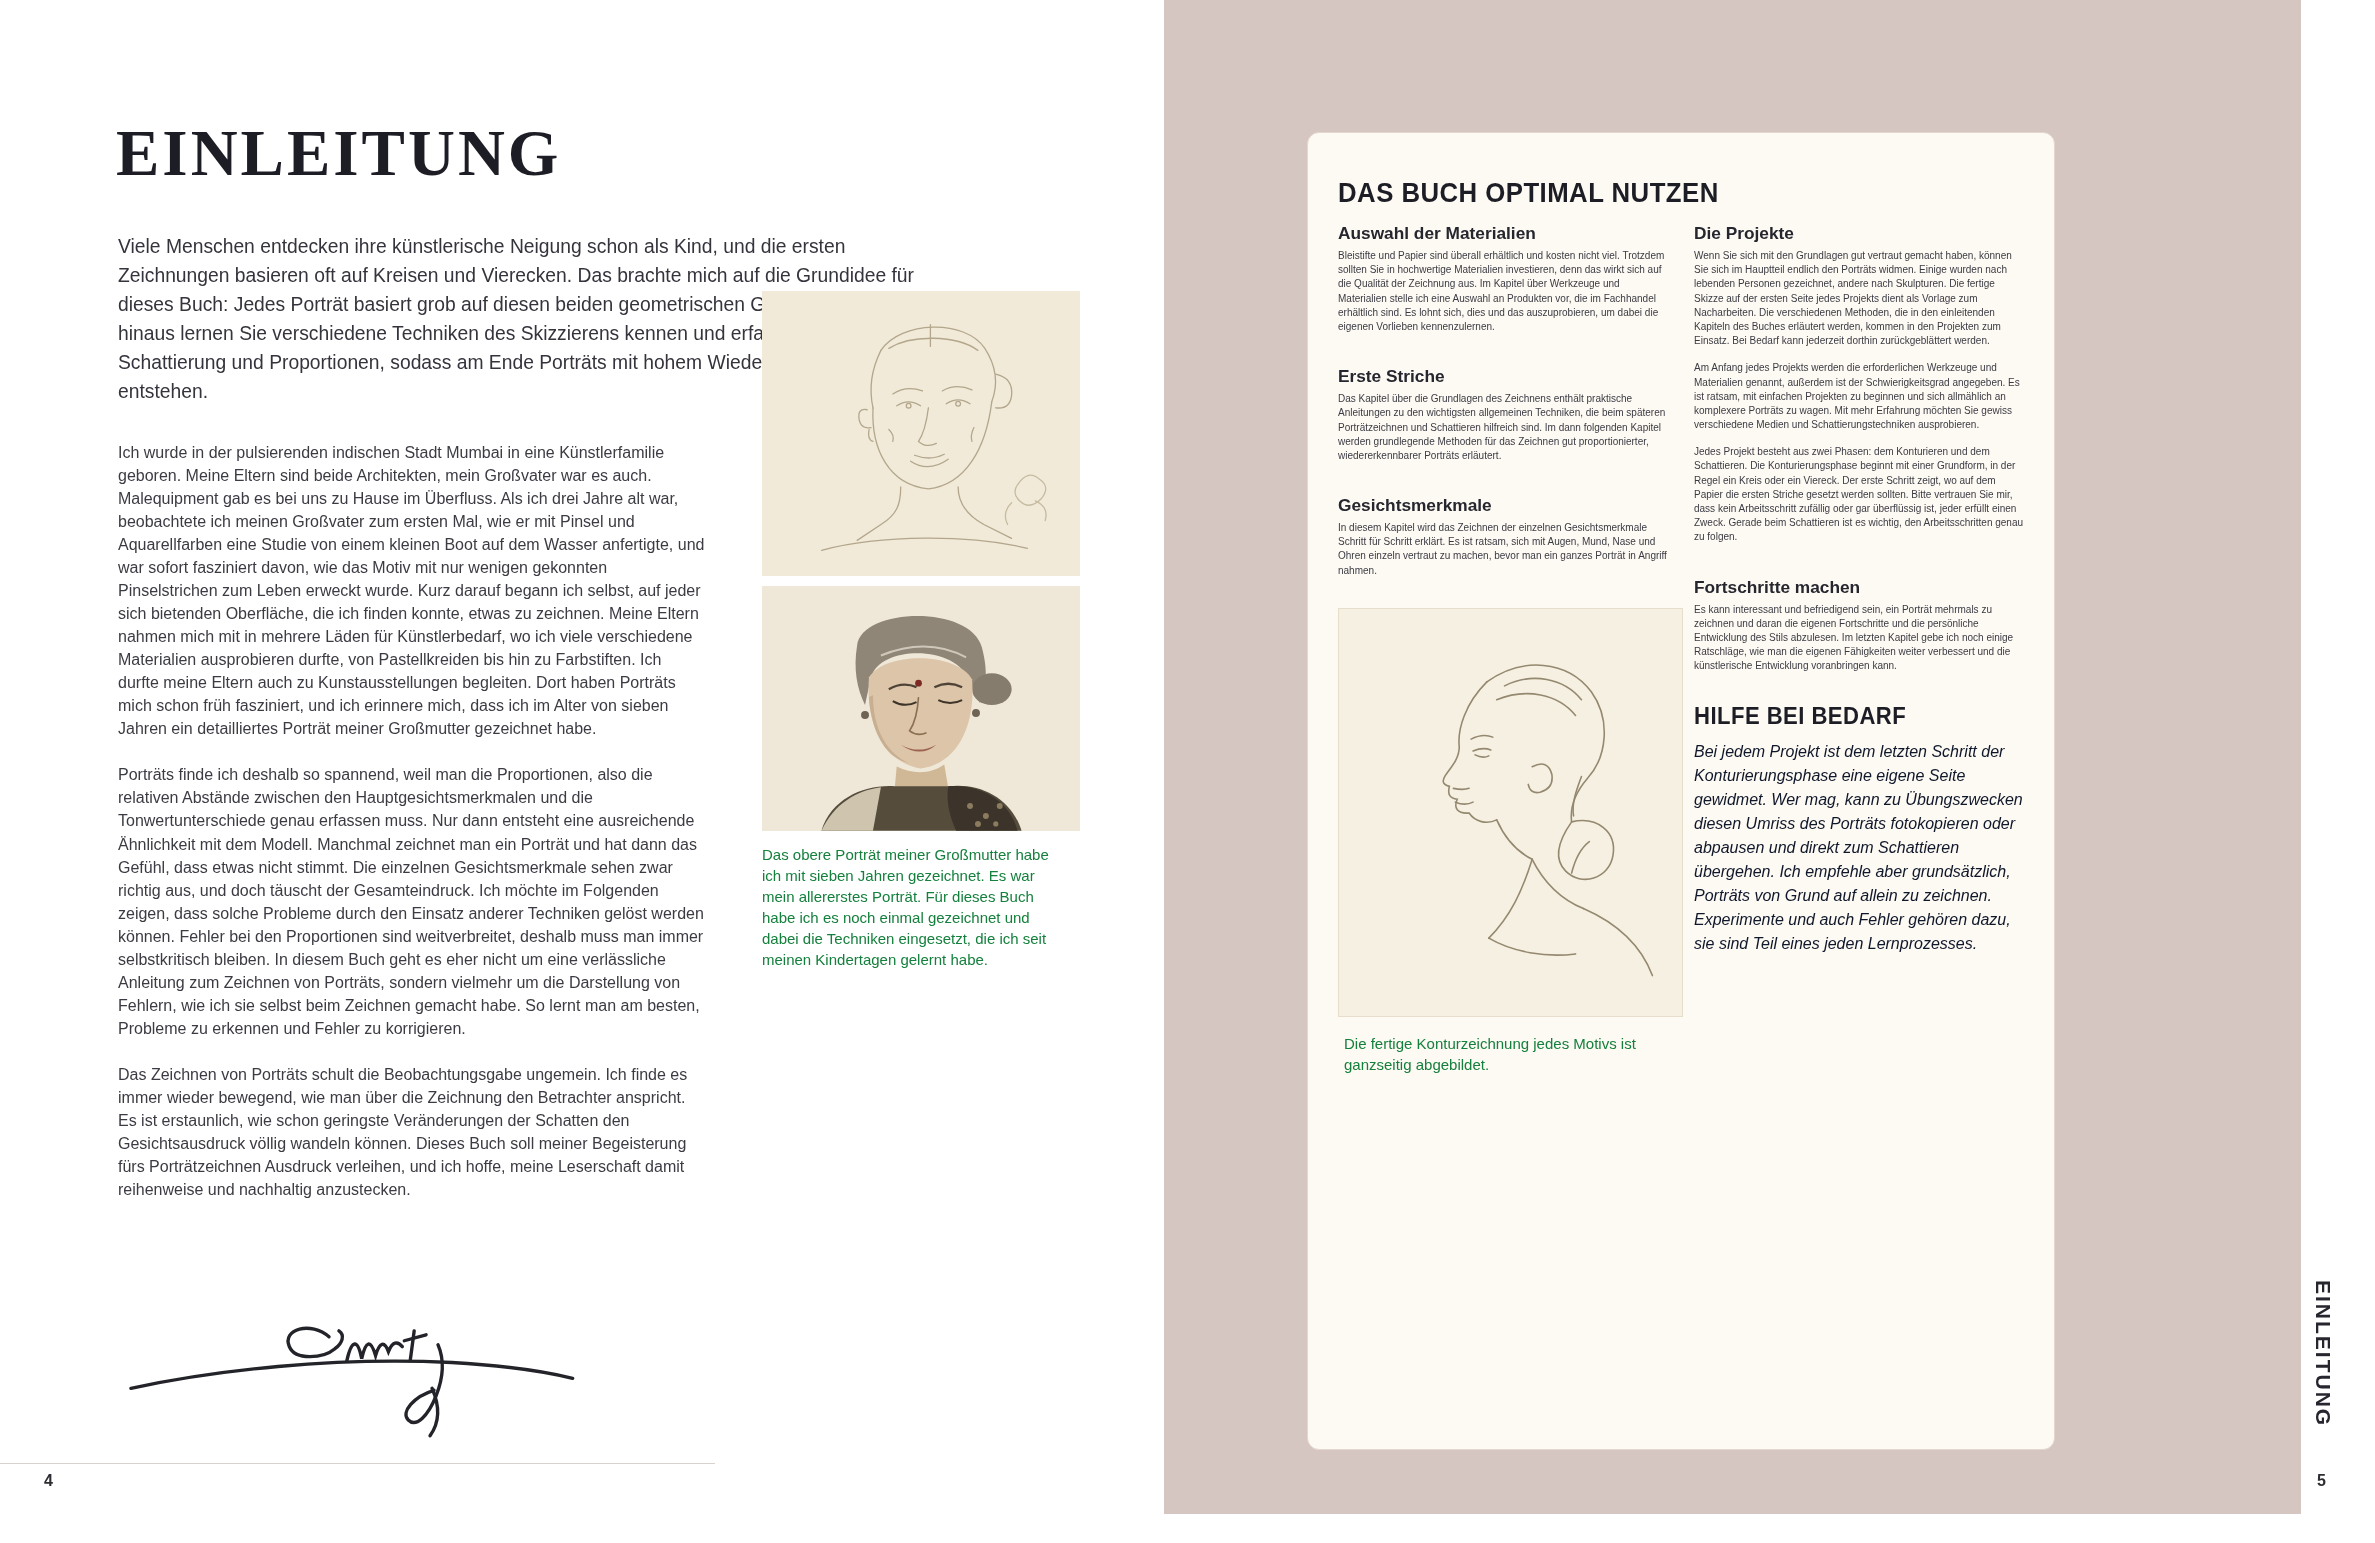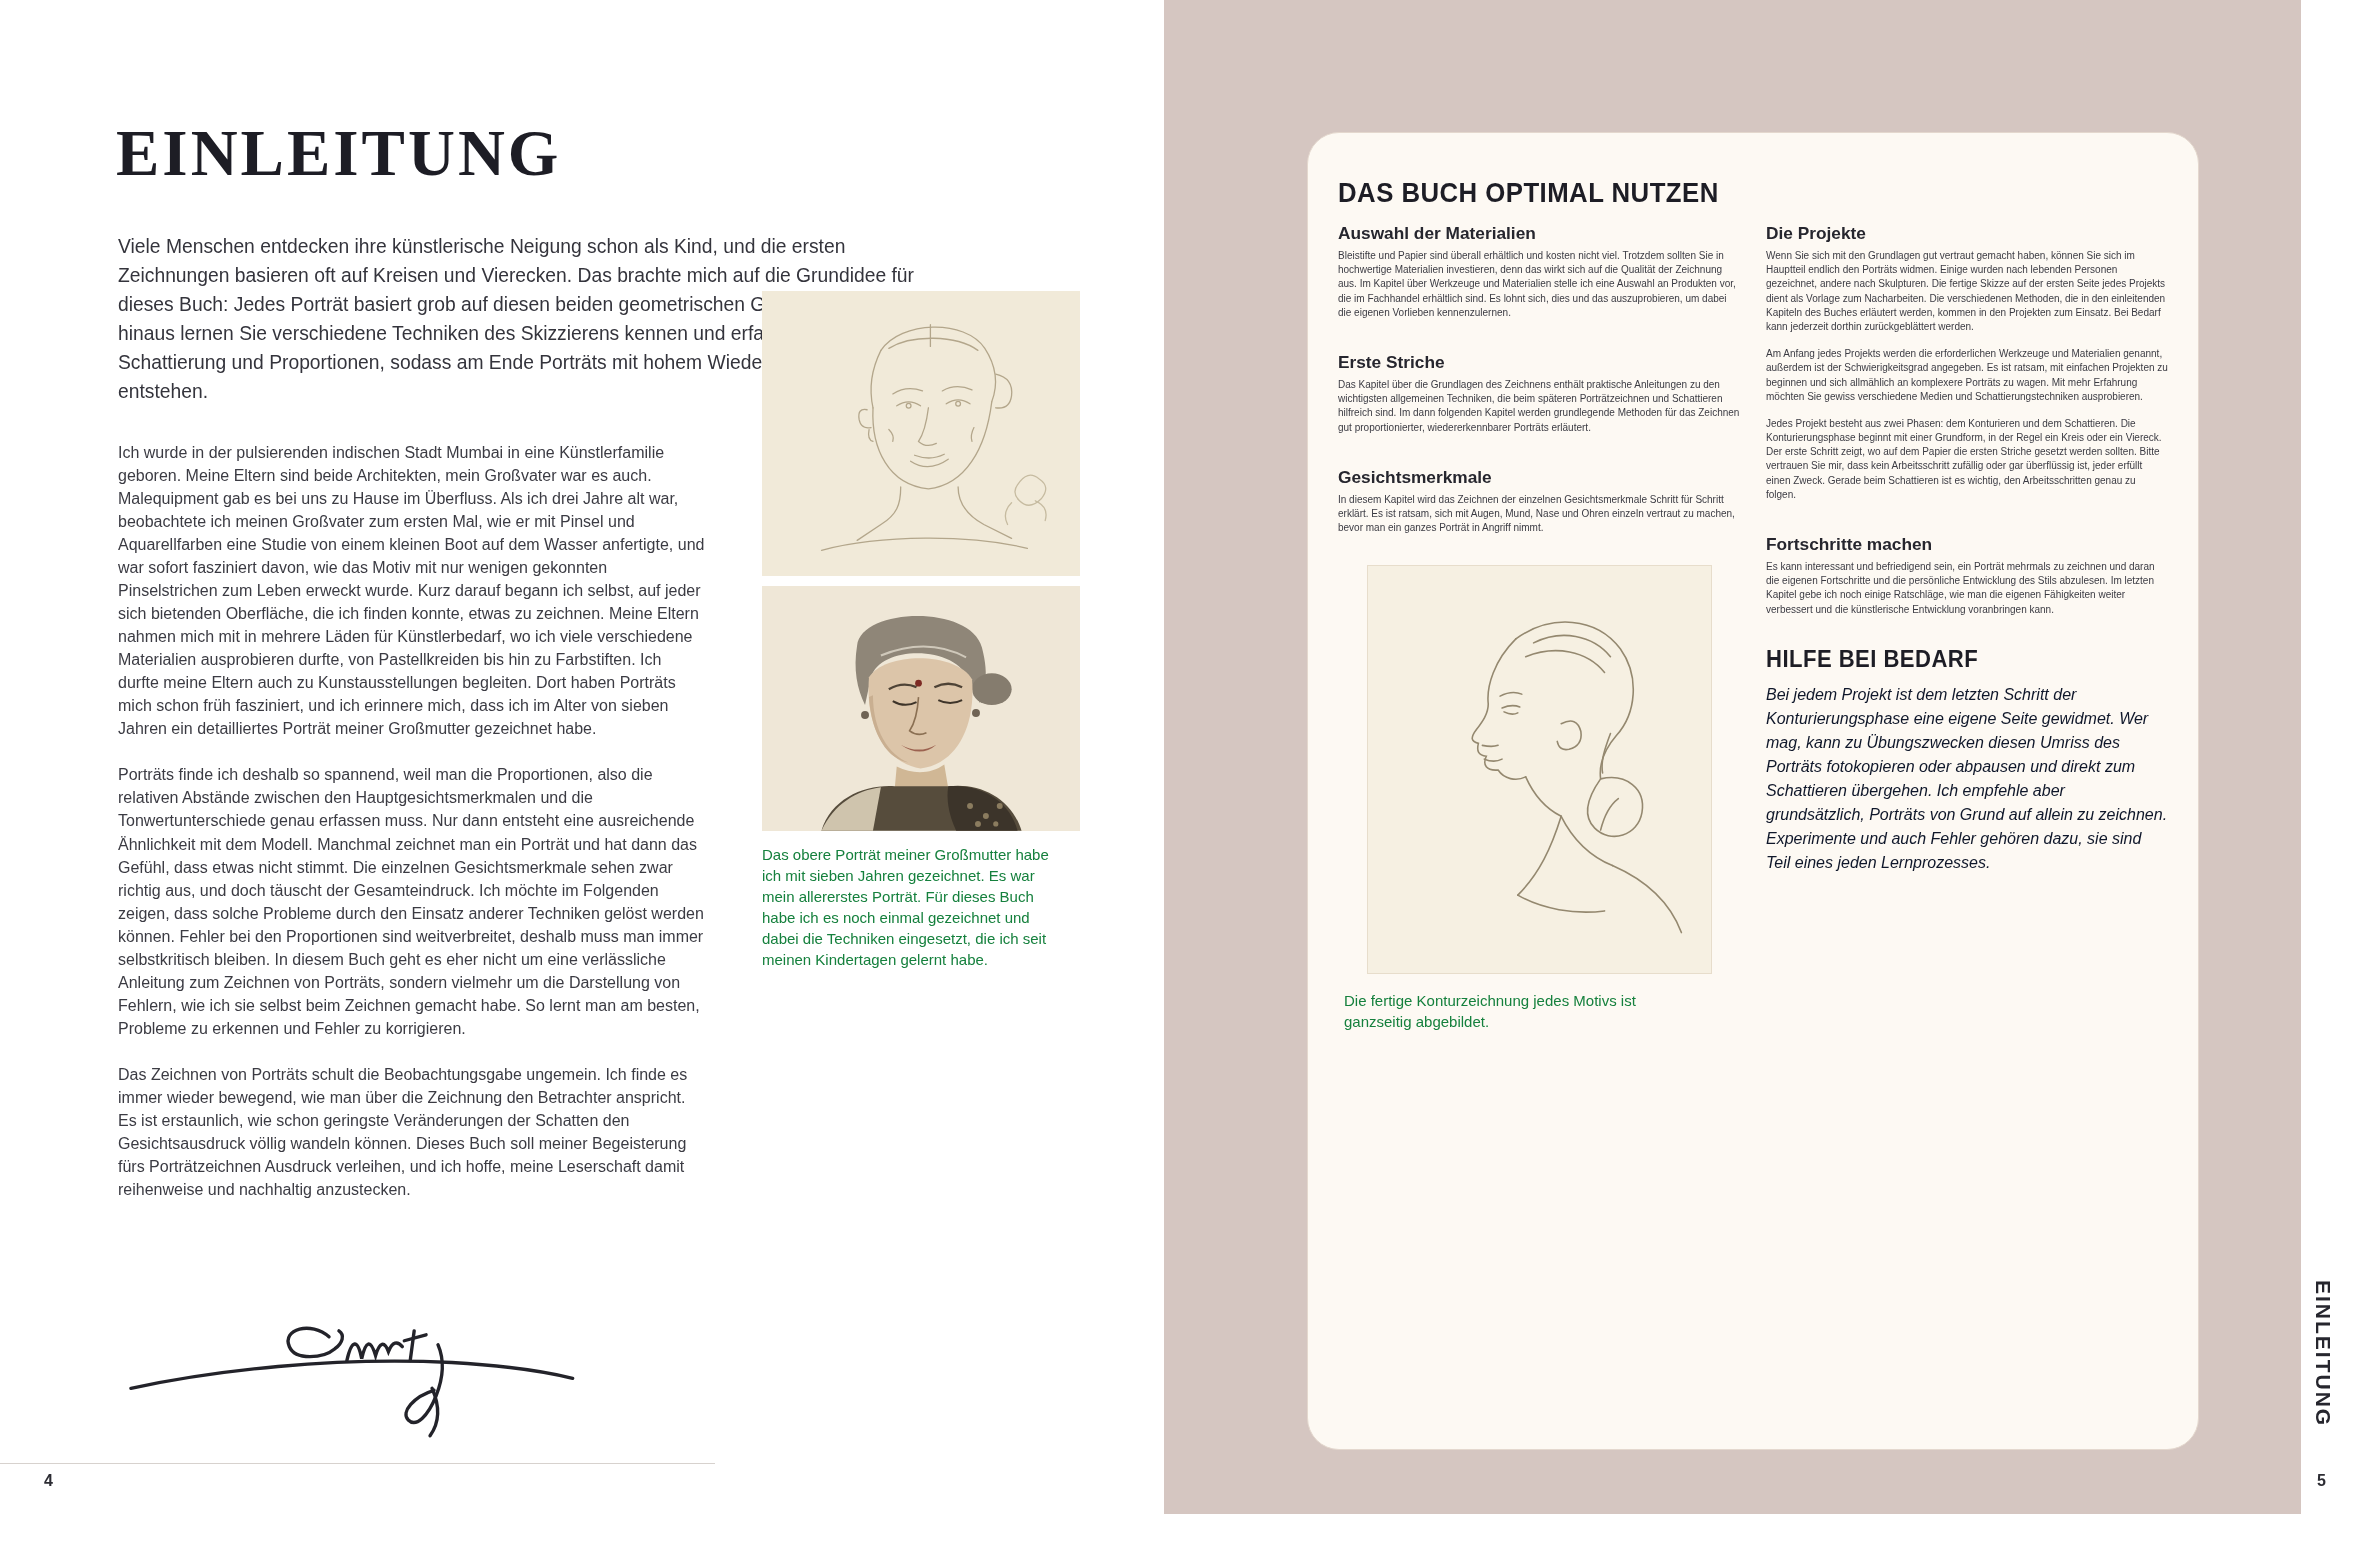--- a/index.html
+++ b/index.html
@@ -61,24 +61,24 @@
     position:absolute;font-size:16px;font-weight:700;color:#2c2c33;
   }
   .pagenum-left{left:44px;top:1472px;}
   .pagenum-right{left:2317px;top:1472px;}
   
   .pink-bg{
     position:absolute;left:1164px;top:0;width:1137px;height:1514px;
     background:var(--accent-panel-background);
   }
   .panel{
-    position:absolute;left:1307px;top:132px;width:892px;height:1318px;
+    position:absolute;left:1307px;top:132px;width:748px;height:1318px;
     background:var(--card-background);
     border:1px solid #e4d8ce;
-    border-radius:32px;
+    border-radius:12px;
     padding:44px 30px 30px 30px;
     overflow:hidden;
   }
   .display-head{
     display:inline-block;
     font-weight:700;font-size:28px;letter-spacing:0.5px;
     color:var(--heading);
     transform:scaleX(0.92);transform-origin:left bottom;
     margin-bottom:14px;white-space:nowrap;
   }
@@ -224,21 +224,21 @@
       <div class="cols">
 
         <div class="col">
           <h3 class="sec-head">Auswahl der Materialien</h3>
           <p class="sec-text">Bleistifte und Papier sind überall erhältlich und kosten nicht viel. Trotzdem sollten Sie in hochwertige Materialien investieren, denn das wirkt sich auf die Qualität der Zeichnung aus. Im Kapitel über Werkzeuge und Materialien stelle ich eine Auswahl an Produkten vor, die im Fachhandel erhältlich sind. Es lohnt sich, dies und das auszuprobieren, um dabei die eigenen Vorlieben kennenzulernen.</p>
 
           <h3 class="sec-head">Erste Striche</h3>
           <p class="sec-text">Das Kapitel über die Grundlagen des Zeichnens enthält praktische Anleitungen zu den wichtigsten allgemeinen Techniken, die beim späteren Porträtzeichnen und Schattieren hilfreich sind. Im dann folgenden Kapitel werden grundlegende Methoden für das Zeichnen gut proportionierter, wiedererkennbarer Porträts erläutert.</p>
 
           <h3 class="sec-head">Gesichtsmerkmale</h3>
-          <p class="sec-text">In diesem Kapitel wird das Zeichnen der einzelnen Gesichtsmerkmale Schritt für Schritt erklärt. Es ist ratsam, sich mit Augen, Mund, Nase und Ohren einzeln vertraut zu machen, bevor man ein ganzes Porträt in Angriff nimmt.</p>
+          <p class="sec-text">In diesem Kapitel wird das Zeichnen der einzelnen Gesichtsmerkmale Schritt für Schritt erklärt. Es ist ratsam, sich mit Augen, Mund, Nase und Ohren einzeln vertraut zu machen, bevor man ein ganzes Porträt in Angriff nahmen.</p>
 
           <figure class="sketch-c">
             <svg viewBox="0 0 348 413" aria-hidden="true">
               <g fill="none" stroke="#94886f" stroke-width="1.6" stroke-linecap="round">
                 <path d="M150,74 C128,96 120,122 122,140 C122,150 116,158 110,166 C104,174 104,178 112,180 C110,188 112,192 120,193 C116,202 120,208 132,207 C138,216 150,219 160,214"></path>
                 <path d="M116,182 q10,2 16,0"></path>
                 <path d="M118,196 q10,4 18,0"></path>
                 <path d="M160,214 C168,232 180,246 196,254"></path>
                 <path d="M150,74 C186,48 232,52 256,84 C276,112 272,150 252,172 C240,186 234,200 236,216"></path>
                 <path d="M236,216 C262,210 282,226 278,250 C274,274 246,282 230,266 C218,254 222,236 236,216 Z"></path>

